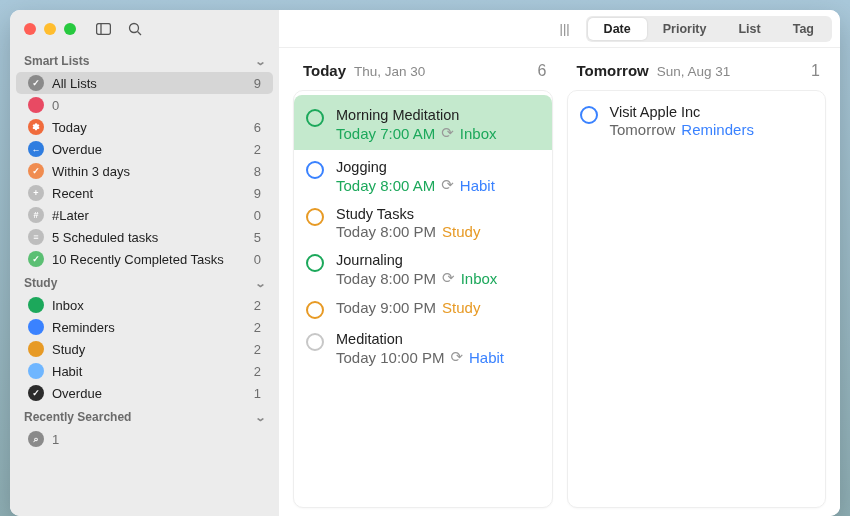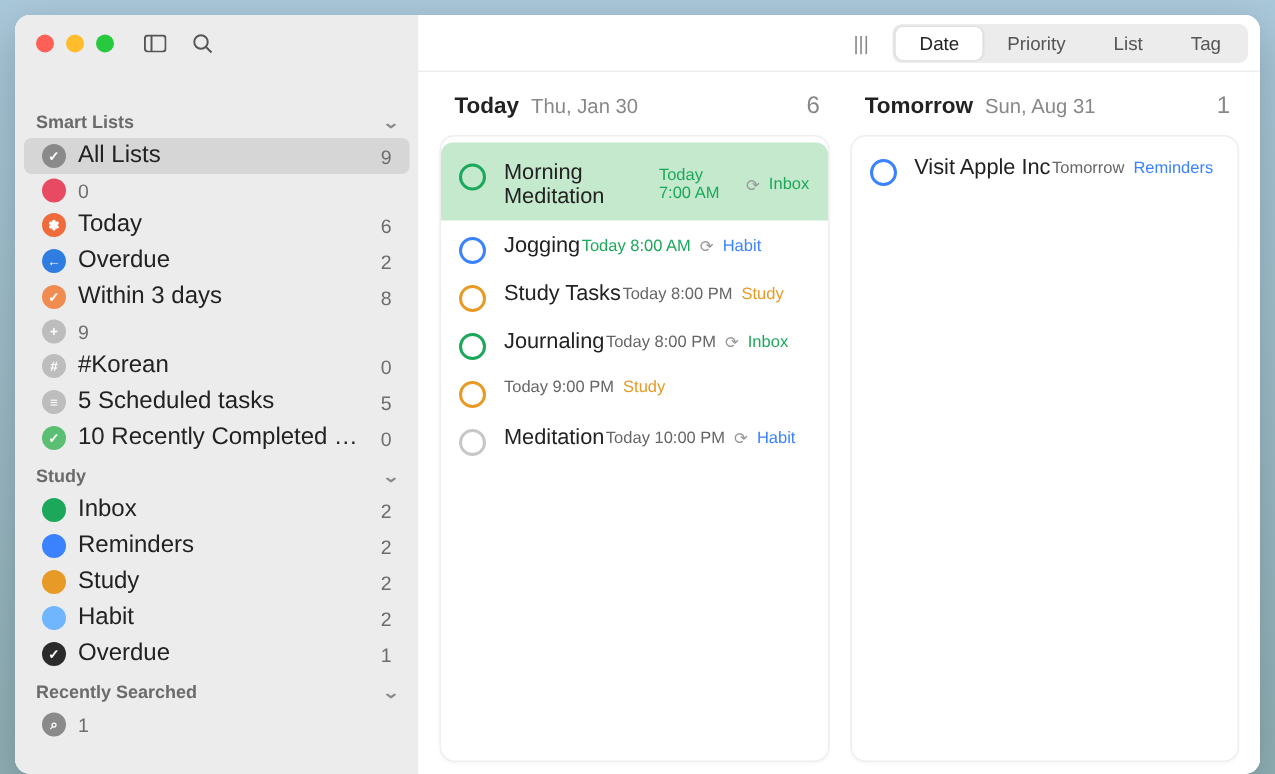--- a/index.html
+++ b/index.html
@@ -1,52 +1,52 @@
 <!DOCTYPE html>
 <html><head>
 <meta charset="utf-8">
 <style>
   * { box-sizing: border-box; margin: 0; padding: 0; }
   html, body { width: 850px; height: 516px; overflow: hidden; font-family: -apple-system, "Helvetica Neue", Arial, sans-serif; font-size: 13px; color: #222; }
   body { background: linear-gradient(#a9c8da,#8fafb5); display:flex; align-items:flex-start; justify-content:center; }
   .window { width: 830px; height: 506px; margin-top:10px; background:#fff; border-radius:10px; box-shadow:0 10px 30px rgba(0,0,0,.2); display:flex; overflow:hidden; }
   
-  .sidebar { width:269px; background:#ececec; display:flex; flex-direction:column;gap:20px; }
+  .sidebar { width:269px; background:#ececec; display:flex; flex-direction:column; }
   .titlebar { height:38px; display:flex; align-items:center; padding:0 14px; gap:8px; }
   .tl-dot { width:12px; height:12px; border-radius:50%; }
   .tl-red{background:#ff5f56;} .tl-yel{background:#ffbd2e;} .tl-grn{background:#27c93f;}
   .tl-icons { margin-left:12px; display:flex; gap:16px; color:#555;}
   .tl-ic { width:15px; height:15px; display:inline-flex; align-items:center; justify-content:center; }
   .section-hdr { display:flex; align-items:center; justify-content:space-between; padding:6px 14px 4px 14px; color:#6b6b6b; font-size:12px; font-weight:600; }
   .chev { color:#8a8a8a; font-size:11px; transform:scaleX(1.3); }
   .srow { display:flex; align-items:center; padding:3px 12px 3px 12px; gap:8px; color:#222; border-radius:5px; margin:0 6px; }
   .srow.sel { background:#d6d6d6; }
   .srow .ic { width:16px; height:16px; border-radius:50%; display:inline-flex; align-items:center; justify-content:center; font-size:9px; font-weight:700; color:#fff; flex:0 0 16px; }
-  .srow .lbl { flex:1; font-size:16px; white-space:nowrap; overflow:hidden; text-overflow:ellipsis;}
+  .srow .lbl { flex:1; font-size:13px; white-space:nowrap; overflow:hidden; text-overflow:ellipsis;}
   .srow .ct { color:#6d6d6d; font-size:13px; }
   
   .main { flex:1; background:#fff; display:flex; flex-direction:column; }
   .toolbar { height:38px; display:flex; align-items:center; justify-content:flex-end; padding:0 8px; gap:6px; border-bottom:1px solid #eee;}
   .tb-icon { width:22px; display:flex; align-items:center; justify-content:center; color:#888; margin-right:4px;}
-  .seg { display:flex; background:#ececec; border-radius:6px; padding:2px; }
+  .seg { display:flex; background:#ececec; border-radius:6px; padding:2px;font-weight:bold; }
   .seg-btn { padding:4px 16px; font-size:12.5px; color:#555; border-radius:5px; }
   .seg-btn.active { background:#fff; color:#222; box-shadow:0 0 2px rgba(0,0,0,.15);}
   .content { flex:1; display:flex; padding:8px 14px; gap:14px; overflow:hidden;}
   .col { flex:1; display:flex; flex-direction:column; min-width:0;}
   .col-hdr { display:flex; align-items:baseline; padding:6px 6px 10px 10px; gap:8px;}
   .col-hdr .ttl{font-weight:700; font-size:15px;}
   .col-hdr .dt{color:#888; font-size:13.5px;}
   .col-hdr .cnt{margin-left:auto; color:#888; font-size:16px;}
   .card { background:#fff; border:1px solid #eee; border-radius:10px; padding:4px 0 10px 0; box-shadow:0 1px 2px rgba(0,0,0,.03); flex:1; overflow:hidden;}
   .task { display:flex; padding:9px 12px 3px 12px; gap:12px; align-items:flex-start;}
   .task.hl { background:#c4e9cd; border-radius:8px 8px 0 0; padding-top:12px; padding-bottom:8px;}
   .ring { width:18px; height:18px; border-radius:50%; border:2px solid #bbb; flex:0 0 18px; margin-top:2px;}
-  .tinfo { display:flex; gap:1px; min-width:0;}
+  .tinfo { display:flex; flex-direction:column; gap:1px; min-width:0;}
   .tname { font-size:14.5px; color:#222;}
-  .tmeta { font-size:11px; display:flex; gap:6px; align-items:center;}
+  .tmeta { font-size:15px; display:flex; gap:6px; align-items:center;}
   .tmeta .when{color:#666;} .tmeta .when.on{color:#1ca85b;}
   .tmeta .rpt{color:#999;}
   .tmeta .list{color:#888;}
   .tmeta .list.green{color:#1ca85b;} .tmeta .list.orange{color:#e79a25;} .tmeta .list.blue{color:#3a82ff;}
   .ring.green{border-color:#1ca85b;} .ring.orange{border-color:#e79a25;} .ring.blue{border-color:#3a82ff;} .ring.grey{border-color:#c7c7c7;}
 </style>
 </head>
 <body>
 
 <div class="window">
@@ -95,25 +95,26 @@
           <span class="lbl">Overdue</span>
           <span class="ct">2</span>
         </div>
         <div class="srow">
           <span class="ic" style="background:#f08c50">✓</span>
           <span class="lbl">Within 3 days</span>
           <span class="ct">8</span>
         </div>
         <div class="srow">
           <span class="ic" style="background:#bdbdbd">+</span>
+          <span class="lbl">Recent</span>
           <span class="ct">9</span>
         </div>
         <div class="srow">
           <span class="ic" style="background:#bdbdbd">#</span>
-          <span class="lbl">#Korean</span>
+          <span class="lbl">#Later</span>
           <span class="ct">0</span>
         </div>
         <div class="srow">
           <span class="ic" style="background:#bdbdbd">≡</span>
           <span class="lbl">5 Scheduled tasks</span>
           <span class="ct">5</span>
         </div>
         <div class="srow">
           <span class="ic" style="background:#5bbf73">✓</span>
           <span class="lbl">10 Recently Completed Tasks</span>

